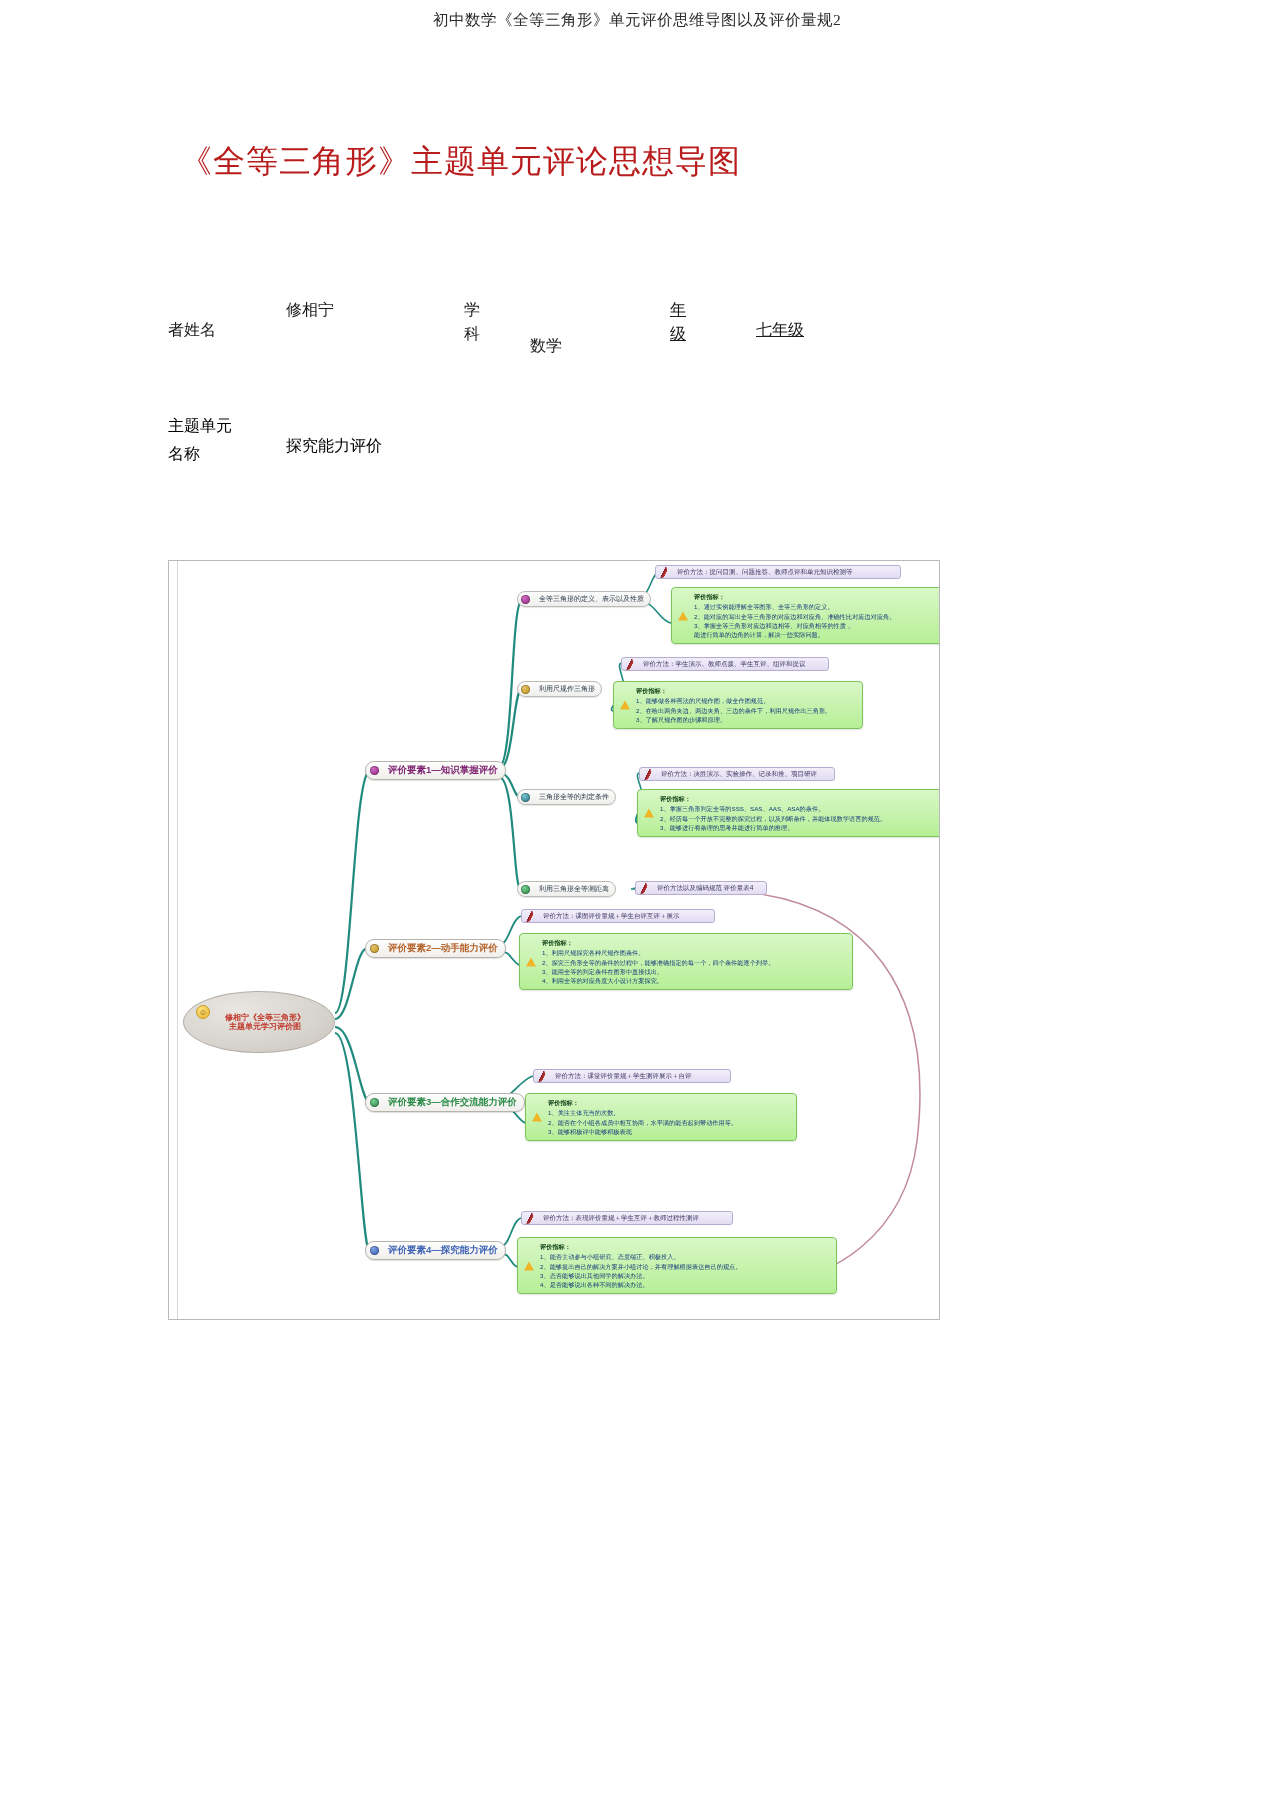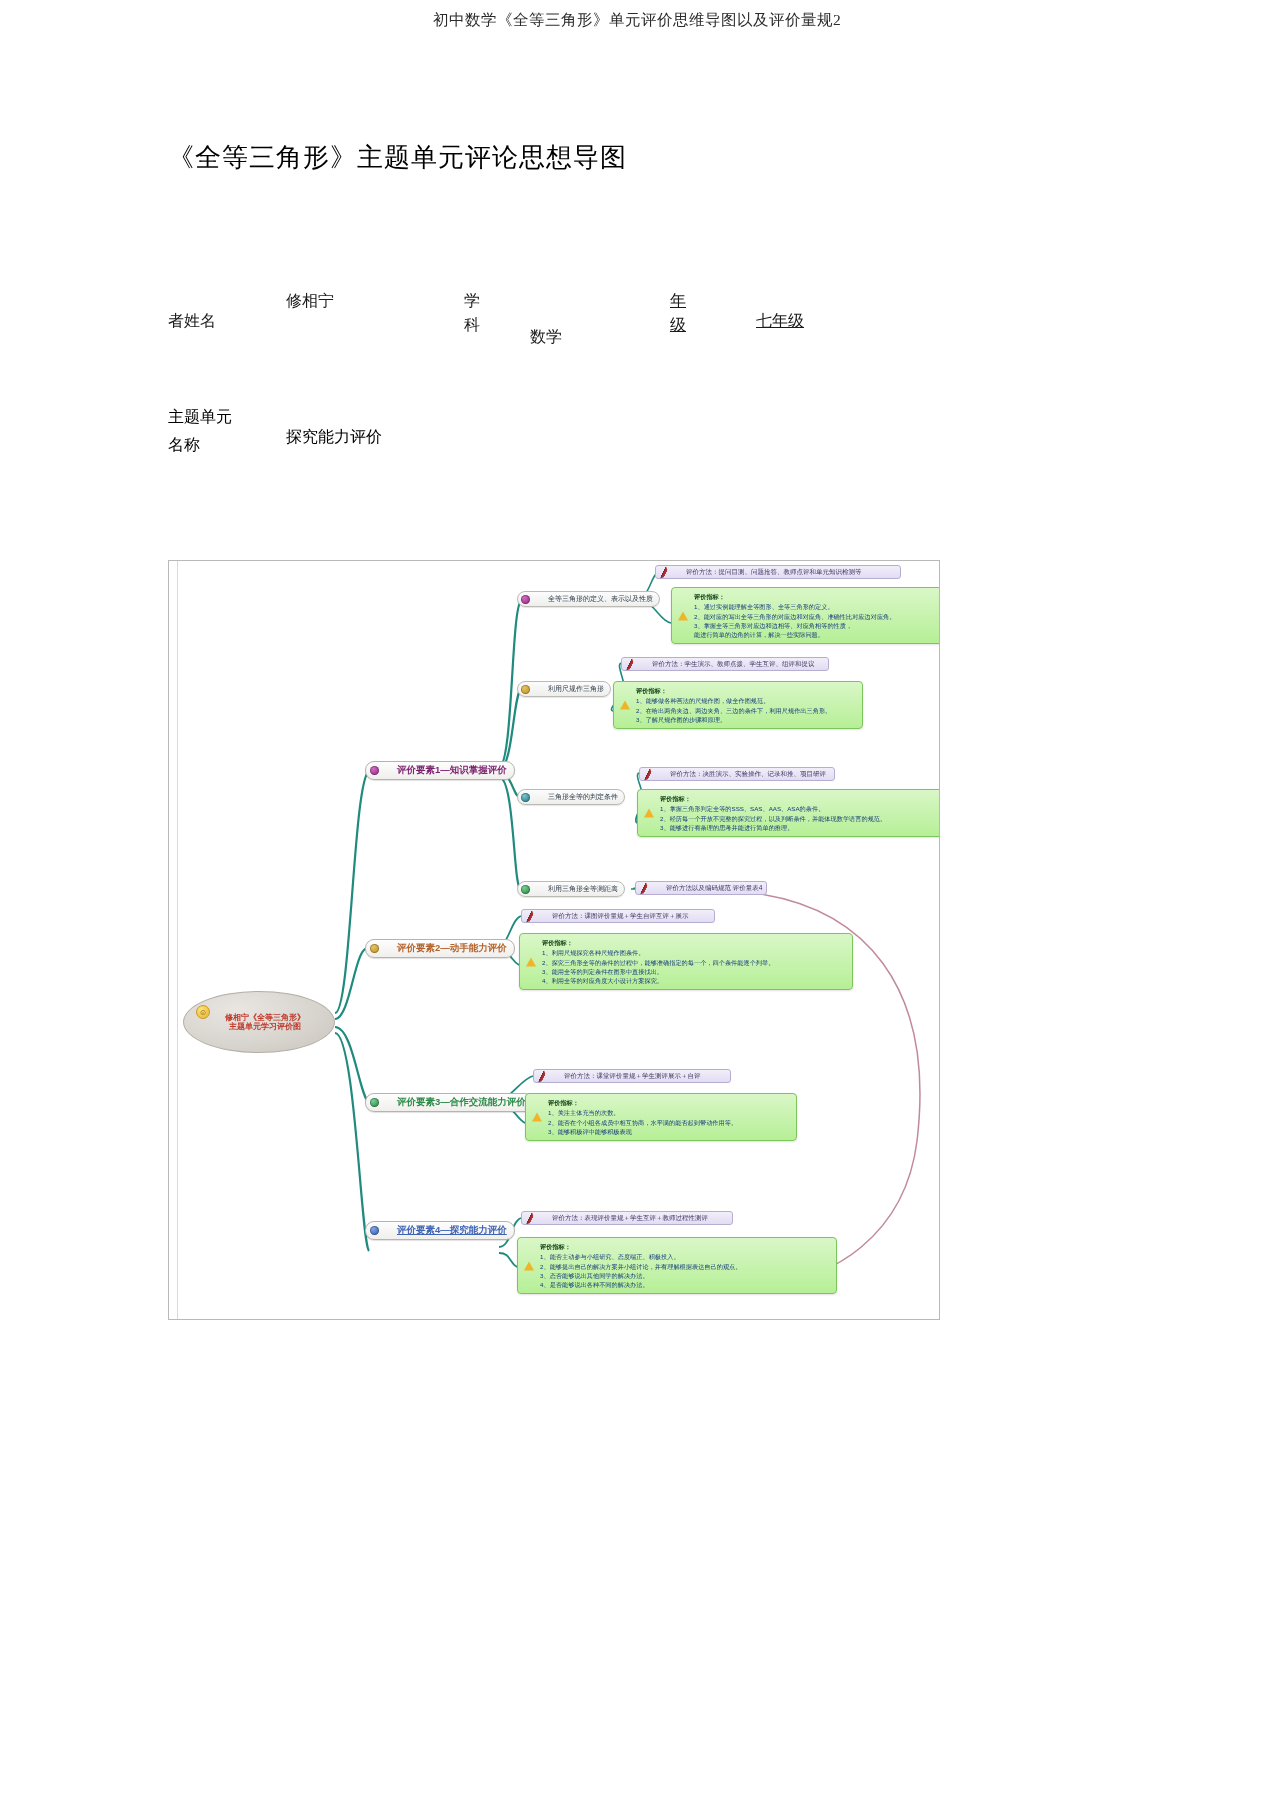--- a/index.html
+++ b/index.html
@@ -27,25 +27,25 @@
 
   
   .doc-body {
     position: absolute;
     left: 168px;
     top: 140px;
     width: 940px;
   }
 
   .doc-title {
-    font-size: 26px;
+    font-size: 32px;
     font-weight: normal;
     letter-spacing: 1px;
-    margin: 0 0 46px 0;
-    color: #000000;
+    margin: 0 0 46px 12px;
+    color: #b91c1c;
   }
 
   
   .info-row {
     position: relative;
     height: 92px;
     font-size: 16px;
     color: #1a1a1a;
   }
   .cell { position: absolute; line-height: 1.5; }
@@ -82,21 +82,21 @@
     overflow: hidden;
   }
   .map-canvas { position: absolute; inset: 0; }
   .map-canvas svg { position: absolute; left: 0; top: 0; }
 
   
   .node {
     position: absolute;
     display: flex;
     align-items: center;
-    gap: 18px;
+    gap: 9px;
     white-space: nowrap;
     font-family: "Liberation Sans", "DejaVu Sans", sans-serif;
     line-height: 1.15;
   }
 
   .bullet {
     width: 9px; height: 9px;
     border-radius: 50%;
     flex: 0 0 auto;
     box-shadow: inset 0 0 0 1px rgba(0,0,0,.25);
@@ -134,21 +134,21 @@
     border-radius: 9px;
     background: linear-gradient(#fdfdfd, #f0efec);
     border: 1px solid #b6b3ad;
     font-size: 9.5px;
     font-weight: bold;
     box-shadow: 0 1px 1px rgba(0,0,0,.12);
   }
   .el1 { left: 196px; top: 200px; color: #7b1f6e; }
   .el2 { left: 196px; top: 378px; color: #b4622a; }
   .el3 { left: 196px; top: 532px; color: #2a8a46; }
-  .el4 { left: 196px; top: 660px; color: #3f63b5; text-decoration: underline; }
+  .el4 { left: 196px; top: 680px; color: #3f63b5; }
 
   .el1 .bullet { background: radial-gradient(circle at 35% 30%, #d36fc4, #8c1f7d); }
   .el2 .bullet { background: radial-gradient(circle at 35% 30%, #e8c469, #b98d18); }
   .el3 .bullet { background: radial-gradient(circle at 35% 30%, #79d394, #1f7c3e); }
   .el4 .bullet { background: radial-gradient(circle at 35% 30%, #84a7e8, #2d51a6); }
 
   
   .node-sub {
     height: 16px;
     padding: 0 6px 0 3px;

